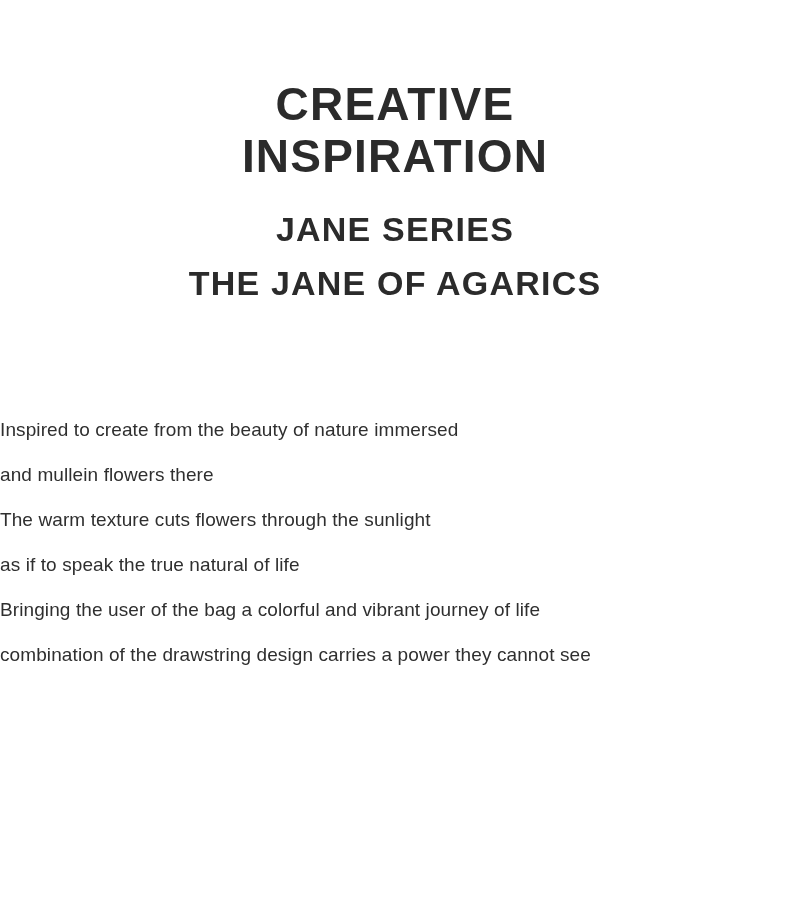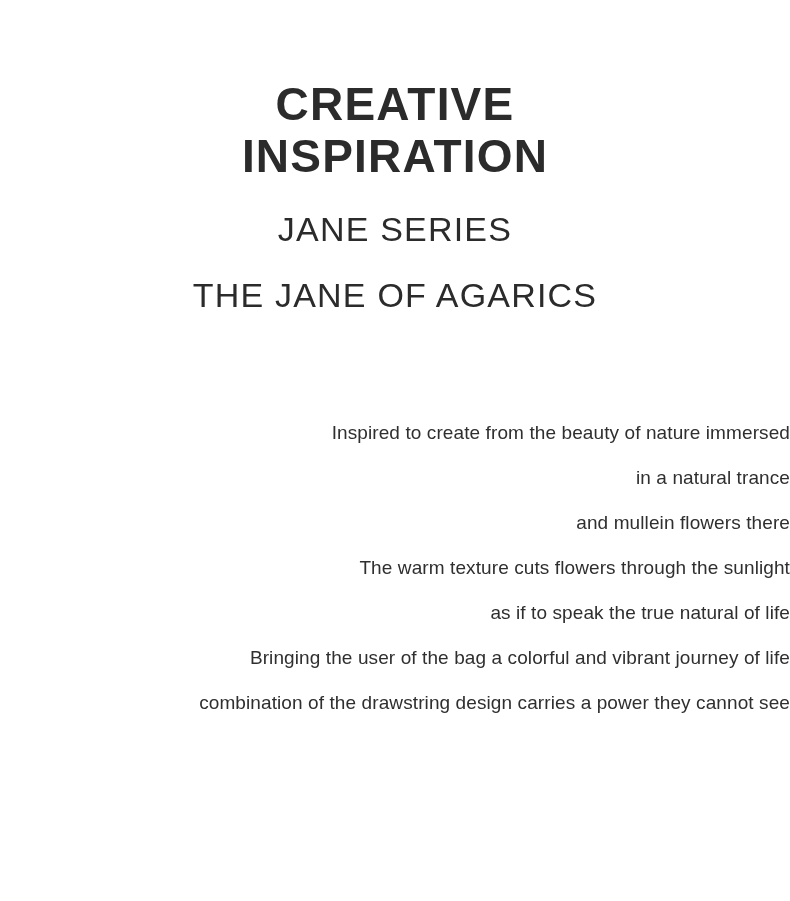--- a/index.html
+++ b/index.html
@@ -15,47 +15,48 @@
     overflow: hidden;
   }
   .page {
     width: 790px;
     height: 678px;
     box-sizing: border-box;
     display: flex;
     flex-direction: column;
     align-items: center;
     padding-top: 78px;
+    gap: 21px;
   }
   .headline-block {
     width: 100%;
     text-align: center;
   }
   .headline {
     font-size: 46px;
     font-weight: bold;
     letter-spacing: 1.2px;
     line-height: 52px;
     color: #2b2b2b;
     margin: 0;
   }
   .subhead {
     font-size: 34px;
-    font-weight: normal;
+    font-weight: bold;
     letter-spacing: 1.2px;
     line-height: 54px;
     color: #2b2b2b;
-    margin: 12px;
+    margin: 0;
   }
   .subhead.first {
     margin-top: 20px;
   }
   .body-block {
     width: 100%;
-    text-align: right;
+    text-align: left;
     margin-top: 76px;
   }
   .body-line {
     font-size: 19px;
     font-weight: 400;
     line-height: 45px;
     color: #2f2f2f;
     letter-spacing: 0.1px;
   }
 </style>
@@ -66,21 +67,20 @@
 
   <div class="headline-block">
     <div class="headline">CREATIVE</div>
     <div class="headline">INSPIRATION</div>
     <div class="subhead first">JANE SERIES</div>
     <div class="subhead">THE JANE OF AGARICS</div>
   </div>
 
   <div class="body-block">
     <div class="body-line">Inspired to create from the beauty of nature immersed</div>
-    <div class="body-line">in a natural trance</div>
     <div class="body-line">and mullein flowers there</div>
     <div class="body-line">The warm texture cuts flowers through the sunlight</div>
     <div class="body-line">as if to speak the true natural of life</div>
     <div class="body-line">Bringing the user of the bag a colorful and vibrant journey of life</div>
     <div class="body-line">combination of the drawstring design carries a power they cannot see</div>
   </div>
 
 </div>
 
 </body></html>

